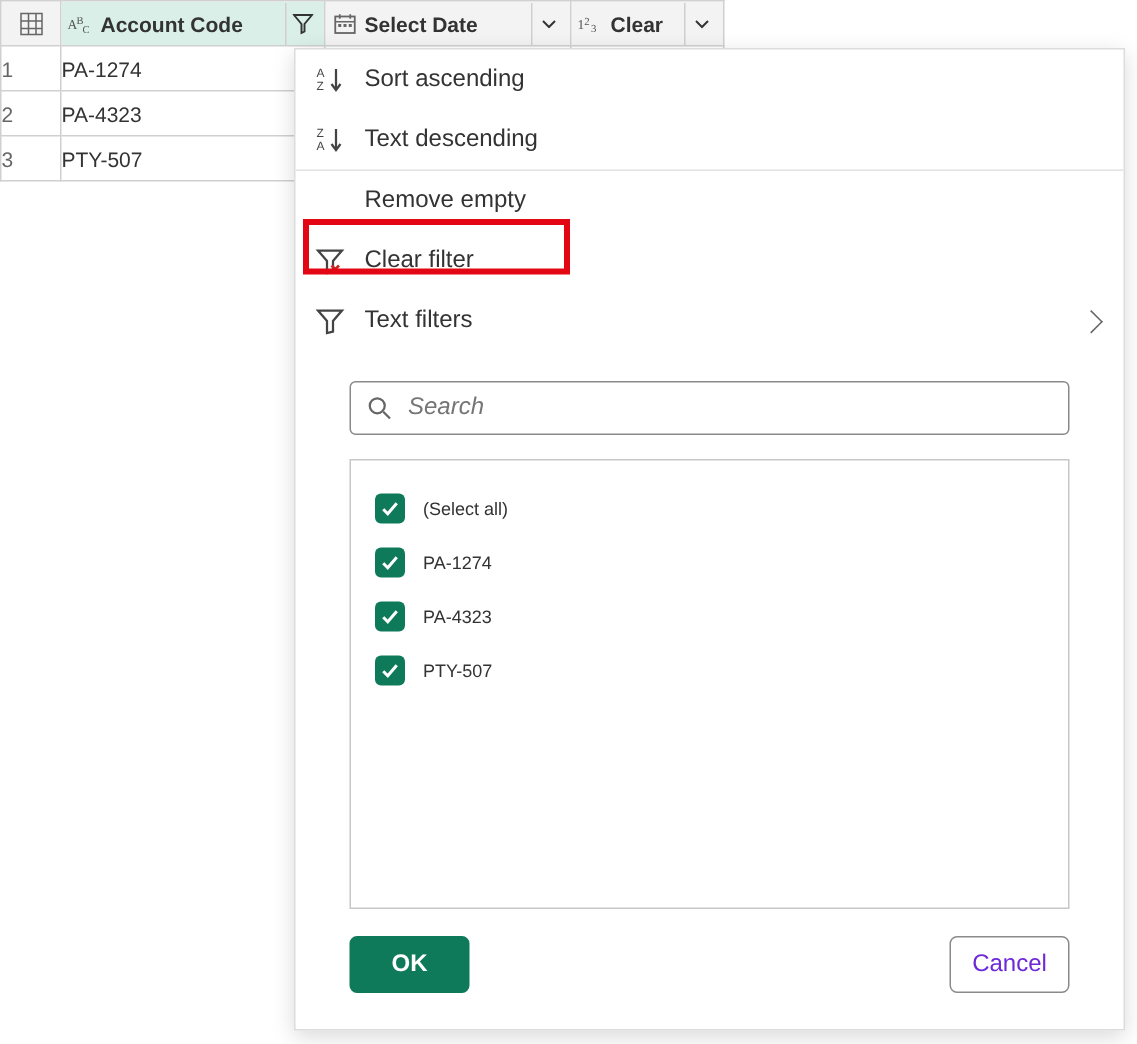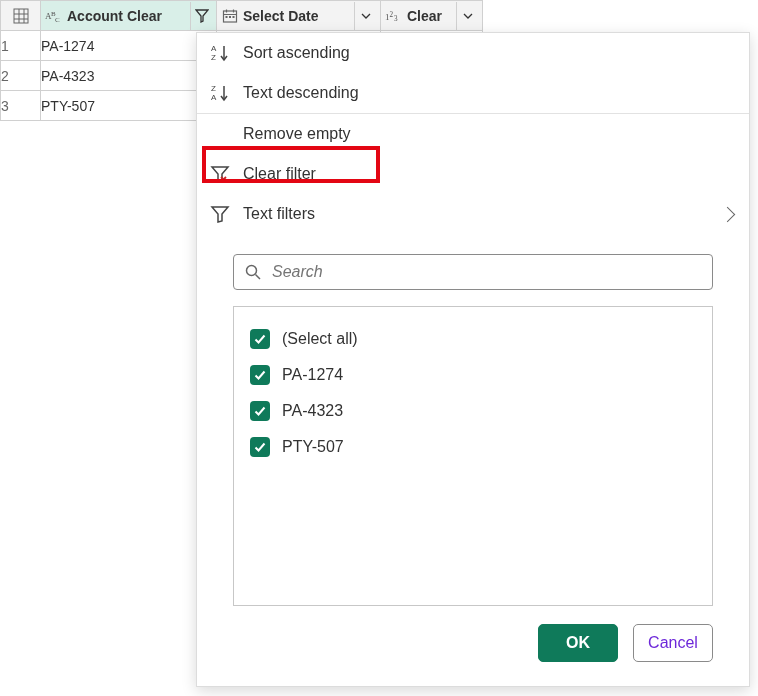--- a/index.html
+++ b/index.html
@@ -129,33 +129,33 @@
     margin-top:16px;
     border:1px solid #c7c7c7;
     flex:1;
     padding: 14px 16px;
     overflow:auto;
   }
   .chk-row {
     display:flex; align-items:center;
     gap:12px;
     height:36px;
-    font-size:16px;
+    font-size:12px;
     color:#333;
   }
   .chk {
     width:20px; height:20px;
     border-radius:4px;
     background:#0f7a5a;
     display:flex; align-items:center; justify-content:center;
     flex:0 0 auto;
   }
   .footer {
     display:flex;
-    justify-content:flex-end;
+    justify-content:space-between;
     gap:15px;
     padding: 18px 36px 24px 36px;
   }
   .btn {
     min-width:80px;
     height:38px;
     border-radius:5px;
     font-size:16px;
     display:flex; align-items:center; justify-content:center;
     cursor:pointer;
@@ -190,21 +190,21 @@
     </th>
     <th class="hdr-cell active">
       <div class="hdr-inner">
         <span class="icon-box">
           <svg width="18" height="14" viewBox="0 0 18 14">
                 <text x="0" y="10" font-size="9" fill="#555" font-family="Segoe UI">A</text>
                 <text x="6" y="7" font-size="7" fill="#555" font-family="Segoe UI">B</text>
                 <text x="10" y="13" font-size="7" fill="#555" font-family="Segoe UI">C</text>
               </svg>
         </span>
-        <span class="hdr-label">Account Clear</span>
+        <span class="hdr-label">Account Code</span>
         <span class="dropdown-btn">
           <svg width="14" height="14" viewBox="0 0 14 14">
                 <path d="M1 1 L13 1 L8 7 L8 12 L6 13 L6 7 Z" fill="none" stroke="#333" stroke-width="1.3"></path>
               </svg>
         </span>
       </div>
     </th>
     <th class="hdr-cell">
       <div class="hdr-inner">
         <span class="icon-box">

